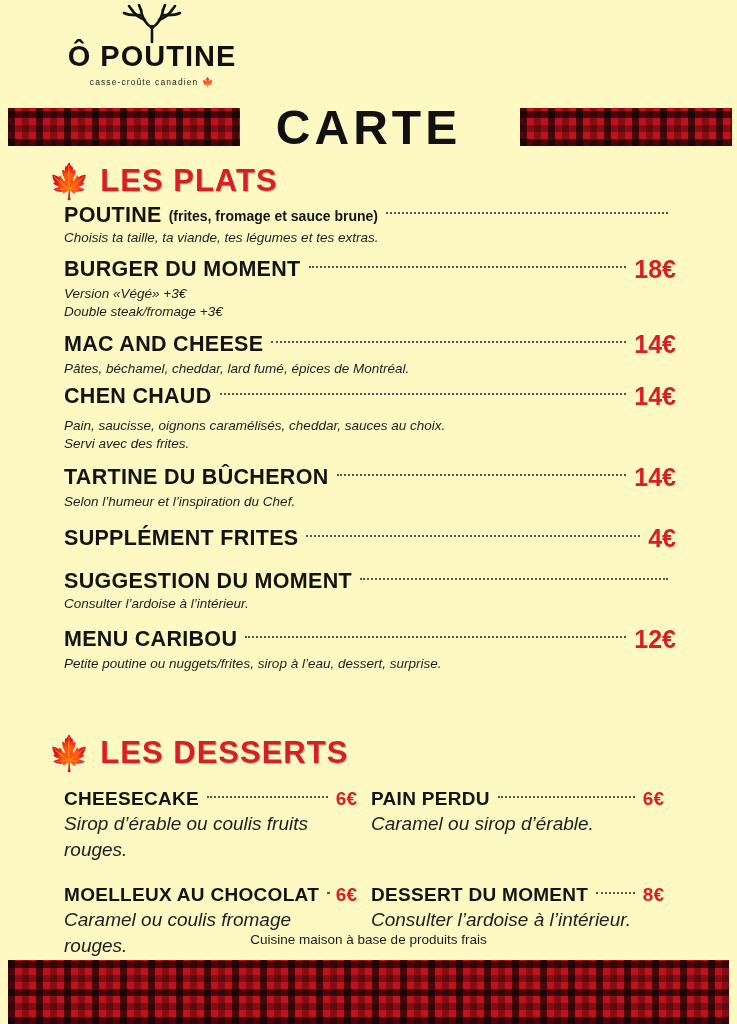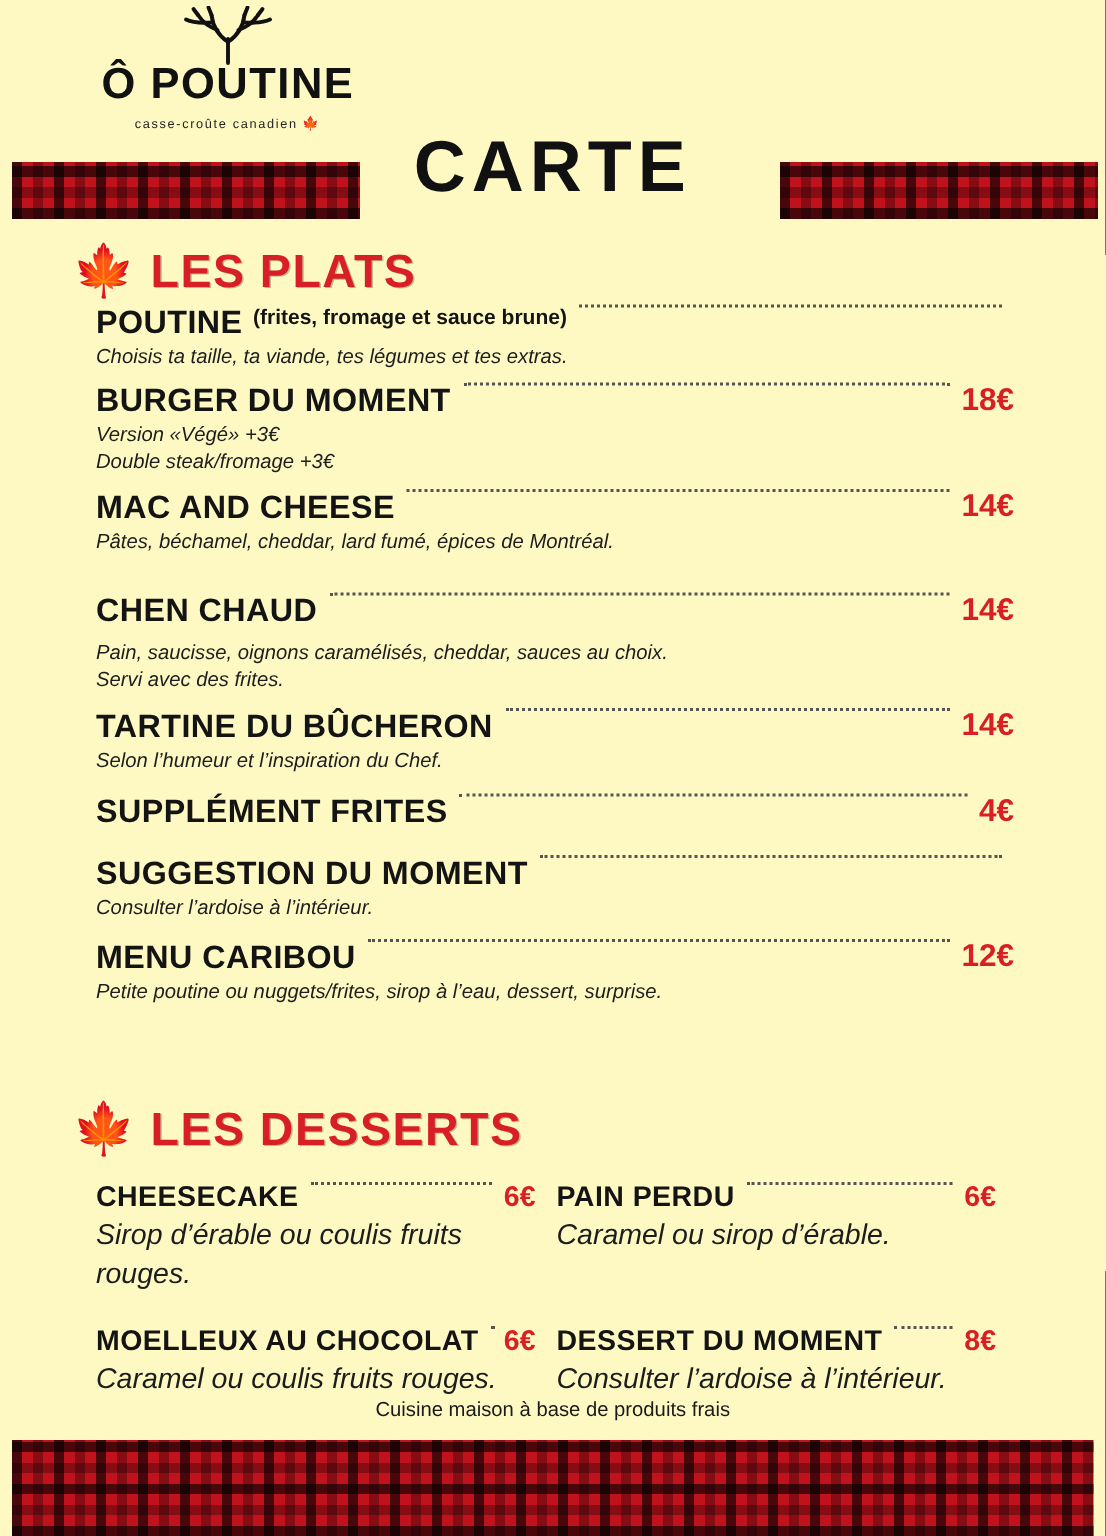--- a/index.html
+++ b/index.html
@@ -58,21 +58,21 @@
 
   .band {
     position: absolute;
     top: 108px; height: 38px;
   }
   .band.left  { left: 8px;  width: 232px; }
   .band.right { left: 520px; width: 212px; }
 
   .carte {
     position: absolute;
-    left: 0; right: 0; top: 84px;
+    left: 0; right: 0; top: 100px;
     text-align: center;
     font-weight: bold;
     font-size: 48px;
     letter-spacing: 4px;
     color: #111;
   }
 
   
   .section-head {
     position: absolute;
@@ -91,21 +91,21 @@
     letter-spacing: 1px;
     color: #d81f26;
     text-shadow: 1px 1px 0 rgba(0,0,0,0.25);
   }
 
   
   .items { position: absolute; left: 64px; width: 612px; }
   .item { margin-bottom: 2px; }
   .item-line {
     display: flex;
-    align-items: flex-start;
+    align-items: center;
     width: 100%;
   }
   .item-name {
     font-weight: bold;
     font-size: 21.5px;
     letter-spacing: 0.3px;
     color: #141414;
     white-space: nowrap;
   }
   .item-note {
@@ -116,21 +116,21 @@
     white-space: nowrap;
   }
   .dots {
     flex: 1 1 auto;
     border-bottom: 2px dotted #555;
     margin: 0 8px 5px 8px;
     height: 1px;
   }
   .price {
     font-weight: bold;
-    font-size: 21px;
+    font-size: 25px;
     color: #d81f26;
     white-space: nowrap;
   }
   .item-desc {
     font-style: italic;
     font-size: 13.5px;
     color: #1d1d1d;
     line-height: 1.35;
     margin-top: 1px;
   }
@@ -213,21 +213,21 @@
     <div class="item" style="margin-bottom:8px;">
       <div class="item-line">
         <span class="item-name">BURGER DU MOMENT</span>
         <span class="dots"></span>
         <span class="price">18€</span>
       </div>
       <div class="item-desc" style="white-space:pre-line">Version «Végé» +3€
 Double steak/fromage +3€</div>
     </div>
 
-    <div class="item" style="margin-bottom:25px;">
+    <div class="item" style="margin-bottom:4px;">
       <div class="item-line">
         <span class="item-name">MAC AND CHEESE</span>
         <span class="dots"></span>
         <span class="price">14€</span>
       </div>
       <div class="item-desc">Pâtes, béchamel, cheddar, lard fumé, épices de Montréal.</div>
     </div>
 
     <div class="item" style="margin-bottom:10px;">
       <div class="item-line">
@@ -296,21 +296,21 @@
         <span class="price">6€</span>
       </div>
       <div class="item-desc">Caramel ou sirop d’érable.</div>
     </div>
     <div class="dessert">
       <div class="item-line">
         <span class="item-name">MOELLEUX AU CHOCOLAT</span>
         <span class="dots"></span>
         <span class="price">6€</span>
       </div>
-      <div class="item-desc">Caramel ou coulis fruits rouges.</div>
+      <div class="item-desc">Caramel ou coulis fromage rouges.</div>
     </div>
     <div class="dessert">
       <div class="item-line">
         <span class="item-name">DESSERT DU MOMENT</span>
         <span class="dots"></span>
         <span class="price">8€</span>
       </div>
       <div class="item-desc">Consulter l’ardoise à l’intérieur.</div>
     </div>
   </div>

